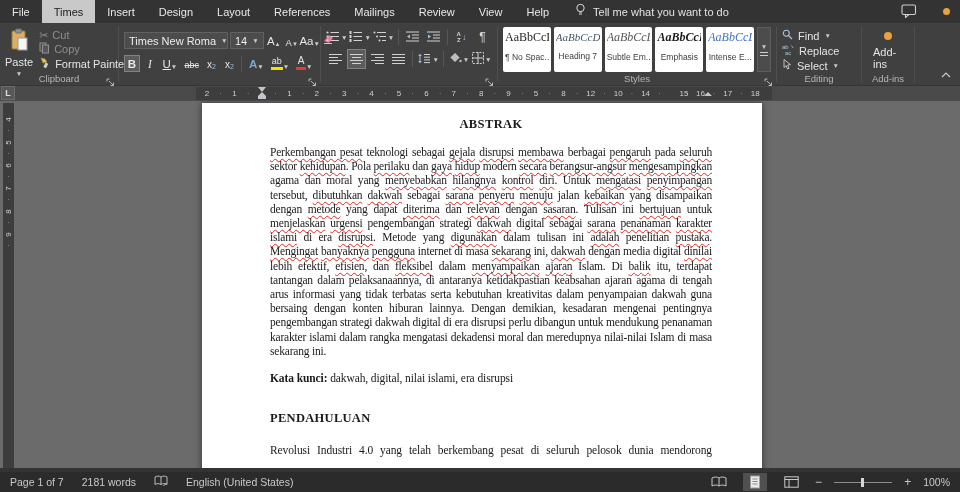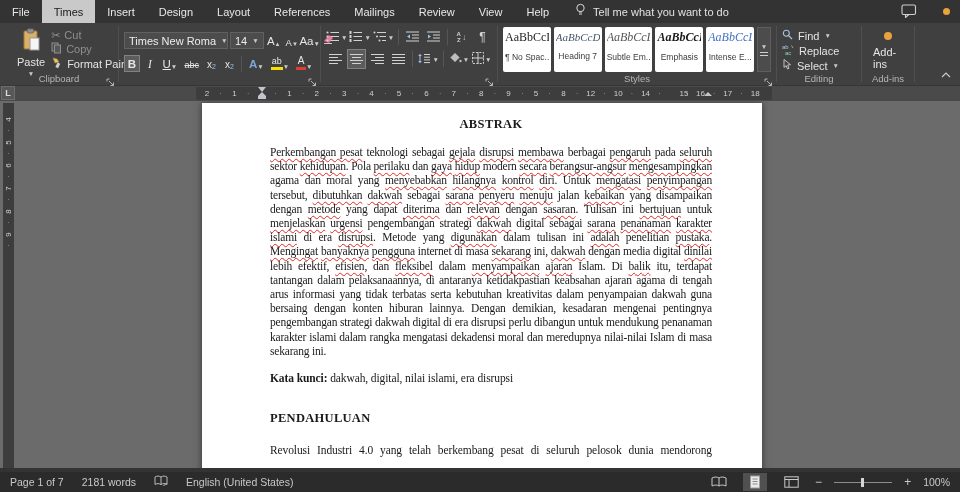--- a/index.html
+++ b/index.html
@@ -24,21 +24,21 @@
   .ribbon { height:63px; background:#404040; position:relative; display:flex; align-items:stretch; border-bottom:1px solid #363636; }
   .group { position:relative; padding:3px 5px 14px 5px; }
   .group-label { position:absolute; bottom:1px; left:0; right:0; text-align:center; font-size:9.5px; color:#b6b6b6; }
   .gsep { width:1px; background:#4f4f4f; margin:3px 0; flex:0 0 1px; }
   .launcher { position:absolute; right:2px; bottom:2px; width:10px; height:10px; }
   .dis { color:#8f8f8f !important; }
   .arr { font-size:6.5px; color:#c9c9c9; }
 
   
   .clip-wrap { display:flex; gap:6px; height:100%; }
-  .paste-btn { display:flex; flex-direction:column; align-items:center; justify-content:flex-start; width:34px; color:#e4e4e4; font-size:11px; padding-top:2px; gap:2px;margin-left:12px; }
+  .paste-btn { display:flex; flex-direction:column; align-items:center; justify-content:flex-start; width:34px; color:#e4e4e4; font-size:11px; padding-top:2px; gap:2px; }
   .small-col { display:flex; flex-direction:column; justify-content:flex-start; padding-top:2px; }
   .srow { display:flex; align-items:center; gap:4px; height:15px; font-size:11px; color:#e4e4e4; white-space:nowrap; }
 
   
   .frow { display:flex; align-items:flex-end; gap:2px; height:23px; }
   .combo { background:#4c4c4c; border:1px solid #616161; color:#ededed; font-size:11px; height:17px; display:flex; align-items:center; justify-content:space-between; padding:0 4px; gap:5px; white-space:nowrap; }
   .fbtn { min-width:16px; height:17px; display:flex; align-items:flex-end; justify-content:center; color:#e6e6e6; font-size:11.5px; padding:0 2px 1px; border:1px solid transparent; line-height:1; }
   .fbtn.active { background:#5c5c5c; border-color:#828282; }
   .fbtn sub,.fbtn sup { font-size:7px; color:#9cc0e8; }
   .underbar { display:block; height:3px; margin-top:1px; }

